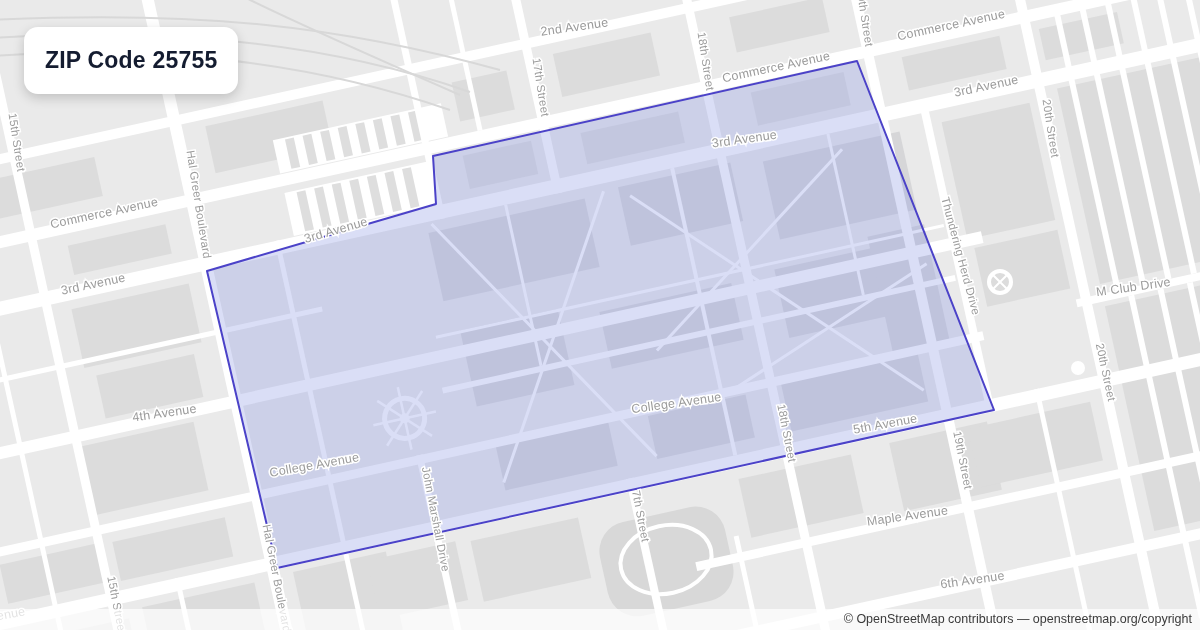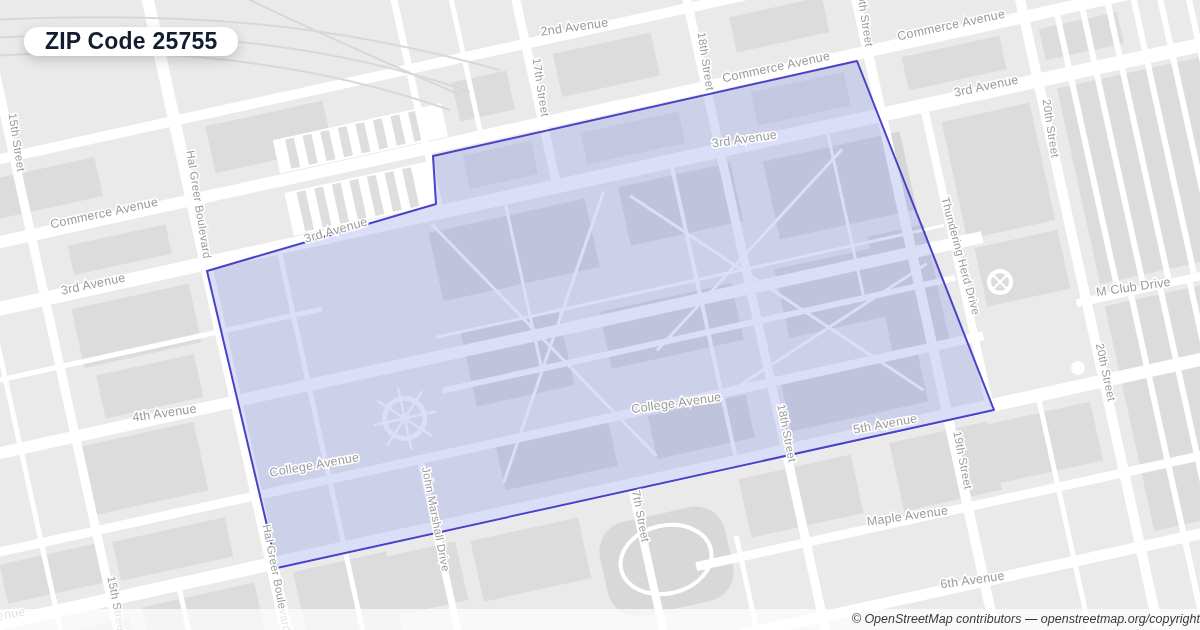--- a/index.html
+++ b/index.html
@@ -6,32 +6,32 @@
   .stage{position:relative;width:1200px;height:630px;overflow:hidden;
          font-family:"Liberation Sans",sans-serif;background:#eaeaea;}
   .stage svg{position:absolute;left:0;top:0;}
   
   .lbl{font-family:"Liberation Sans",sans-serif;font-size:12.5px;fill:#9b9b9b;
        stroke:#ffffff;stroke-width:3px;paint-order:stroke;text-anchor:middle;
        letter-spacing:.25px;}
   .lbl-sm{font-size:11.5px;}
   
   .badge{position:absolute;left:24px;top:27px;background:#ffffff;border-radius:14px;
-         padding:1px 21px;box-shadow:0 4px 12px rgba(0,0,0,.18);}
+         padding:20px 21px;box-shadow:0 4px 12px rgba(0,0,0,.18);}
   .badge span{font-size:23px;font-weight:700;color:#141c30;letter-spacing:.2px;}
   
   .brand{position:absolute;right:16px;top:570px;display:flex;align-items:flex-start;}
   .brand .word{font-size:31px;font-weight:800;color:#262c4e;letter-spacing:-.5px;
         line-height:34px;
         text-shadow:0 0 3px #fff,0 0 6px #fff,1px 1px 2px #fff,-1px -1px 2px #fff;}
   .brand svg{position:static;margin-right:1px;filter:drop-shadow(0 0 2px #fff);}
   
   .attrib{position:absolute;left:0;bottom:0;width:100%;height:21px;
           background:rgba(255,255,255,.72);text-align:right;box-sizing:border-box;
-          padding-right:0;font-style:italic;}
+          padding-right:8px;}
   .attrib span{font-size:12.5px;color:#3a3a3a;line-height:21px;}
 </style>
 </head>
 <body>
 
 <div class="stage">
 
 <svg width="1200" height="630" viewBox="0 0 1200 630">
   <defs>
     <linearGradient id="gradPurple" x1="0" y1="0" x2="1" y2="1">

